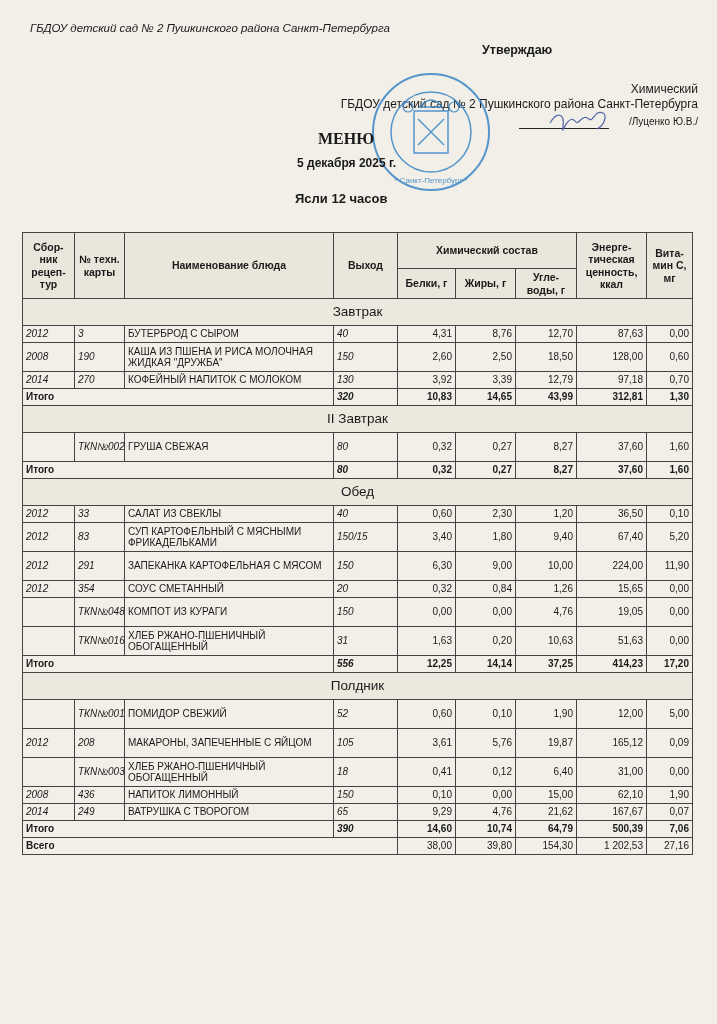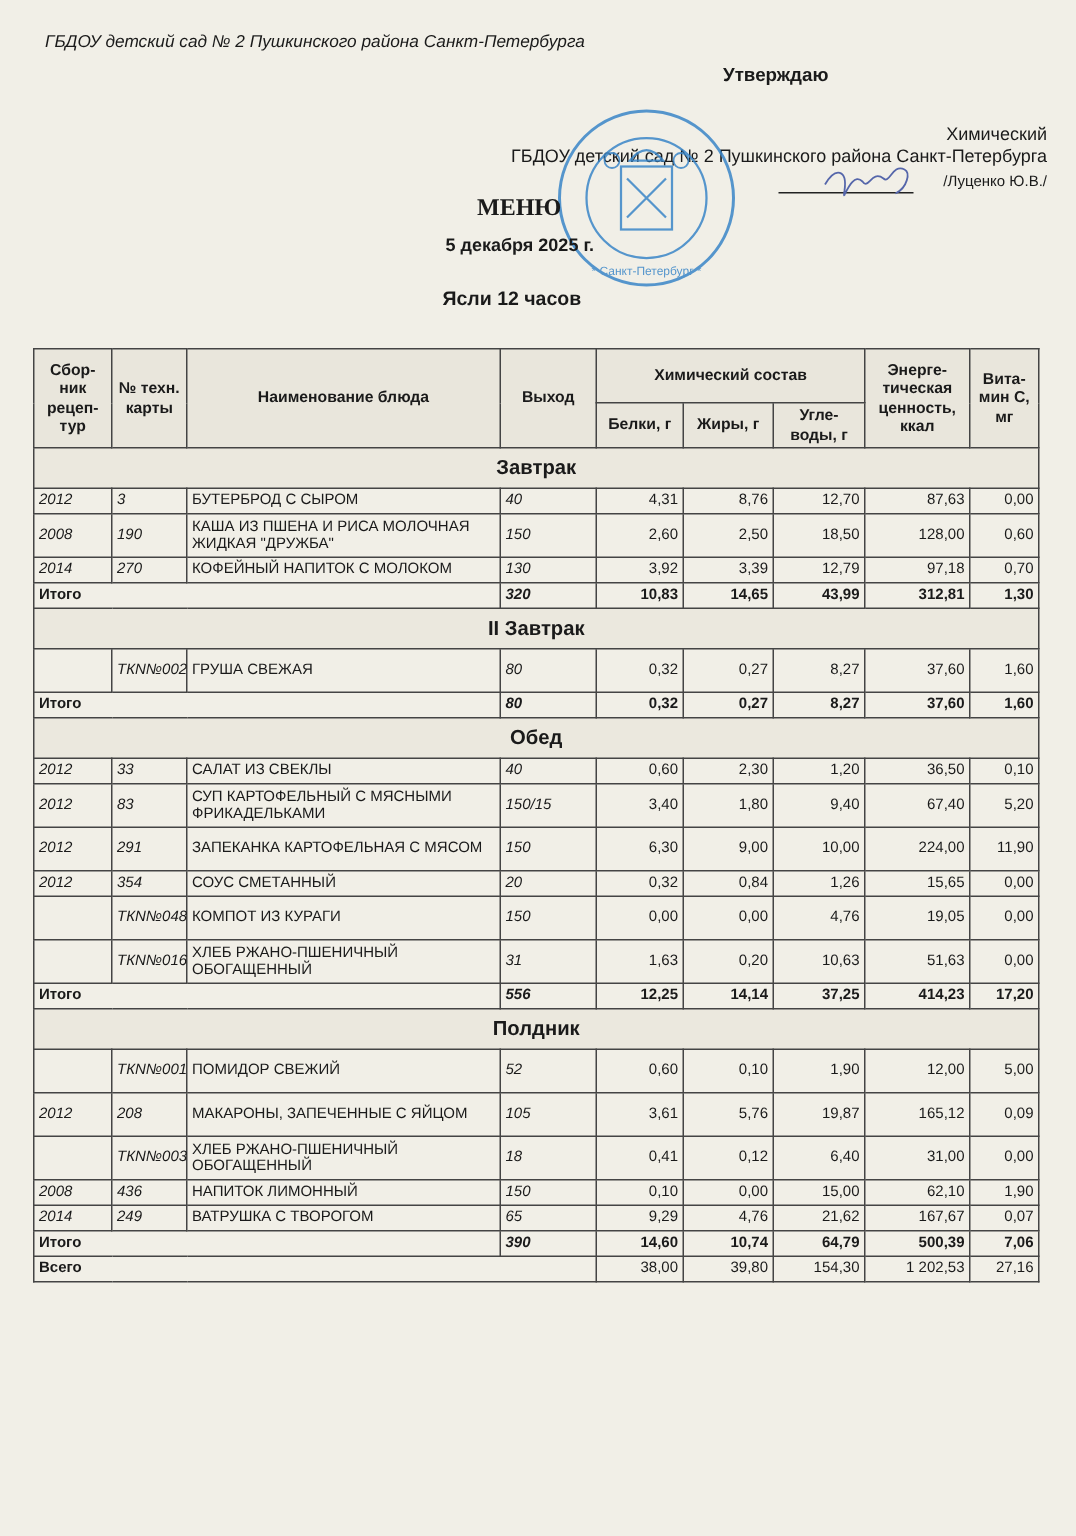--- a/index.html
+++ b/index.html
@@ -11,21 +11,21 @@
   .sign-line{position:absolute;left:519px;top:128px;width:90px;border-bottom:1px solid #222;height:0;}
   .sign-name{position:absolute;right:19px;top:116px;font-size:10px;}
   .signature{position:absolute;left:545px;top:103px;}
   .menu-title{position:absolute;left:318px;top:130px;font-family:"Liberation Serif",serif;font-size:16px;font-weight:bold;}
   .menu-date{position:absolute;left:297px;top:156px;font-size:12px;font-weight:bold;}
   .menu-group{position:absolute;left:295px;top:191px;font-size:13px;font-weight:bold;}
   .stamp{position:absolute;left:370px;top:71px;opacity:.85;}
   table.menu{position:absolute;left:22px;top:208px;width:670px;border-collapse:collapse;table-layout:fixed;font-size:10px;margin-top:24px;}
   table.menu td,table.menu th{border:1px solid #444;padding:1px 3px;line-height:1.15;}
   table.menu th{font-weight:bold;font-size:10.5px;text-align:center;background:#e9e6dc;}
-  .sec td{font-weight:bold;font-size:13.5px;text-align:center;height:24px;background:#ebe8de;}
+  .sec td{font-weight:normal;font-size:13.5px;text-align:center;height:24px;background:#ebe8de;}
   td.c{text-align:left;font-style:italic;}
   td.r{text-align:right;}
   tr.tot td{font-weight:bold;}
   tr.h1 td{height:14px;}
   tr.h2 td{height:26px;}
 </style>
 </head>
 <body>
 
 <div class="org-top">ГБДОУ детский сад № 2 Пушкинского района Санкт-Петербурга</div>

